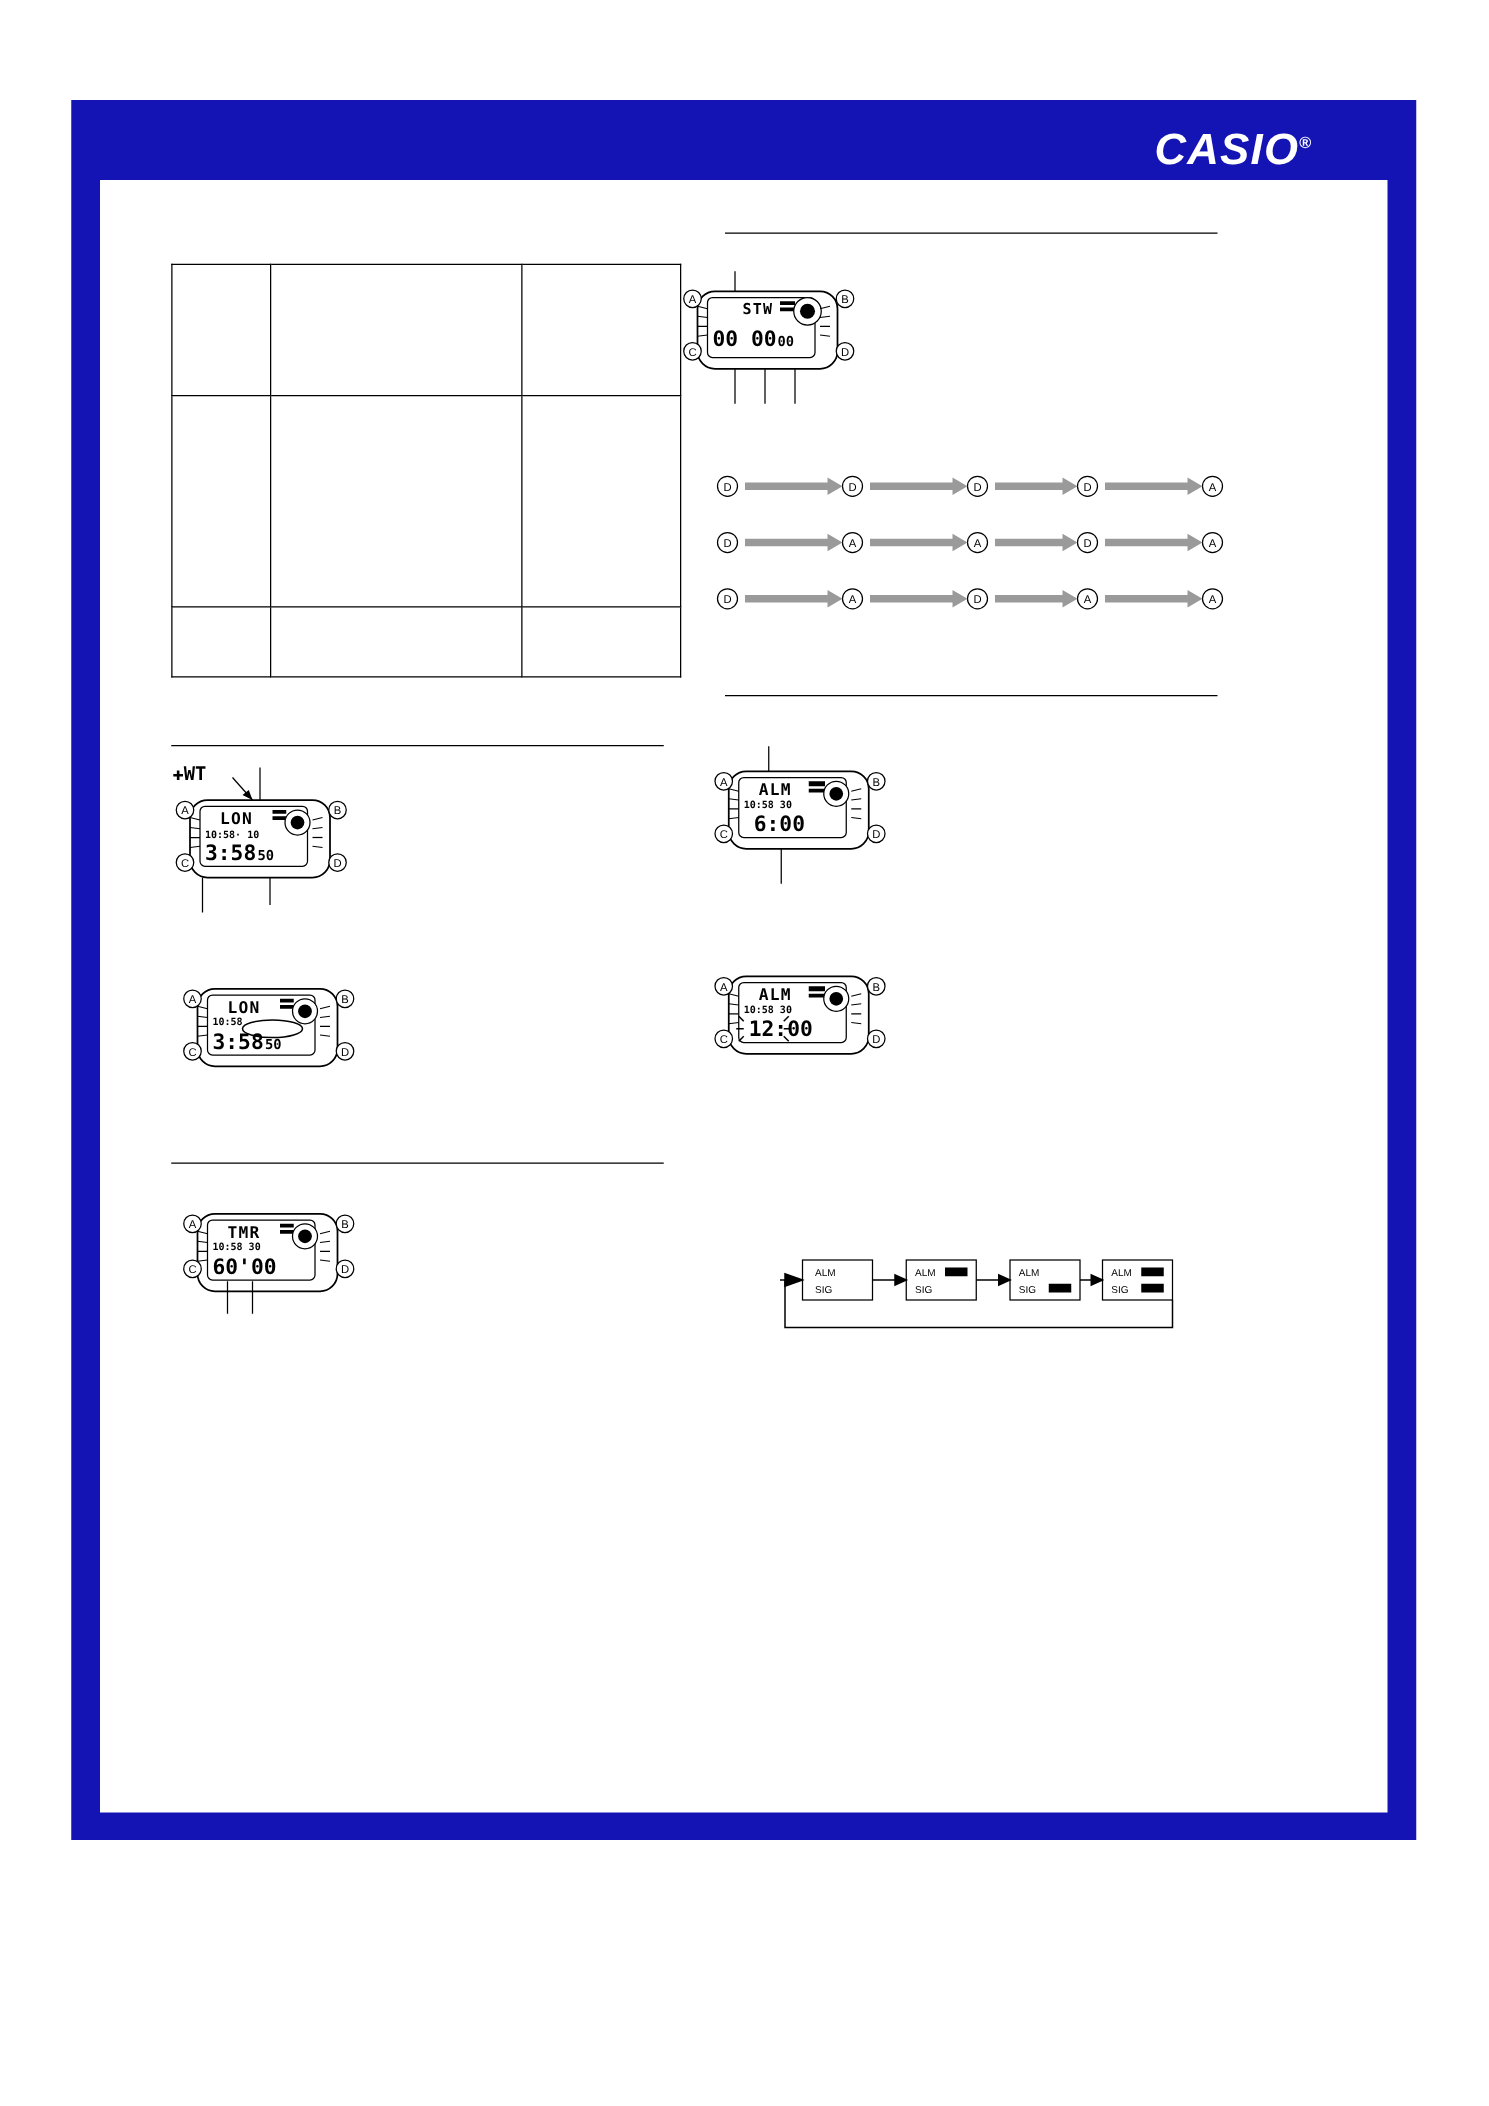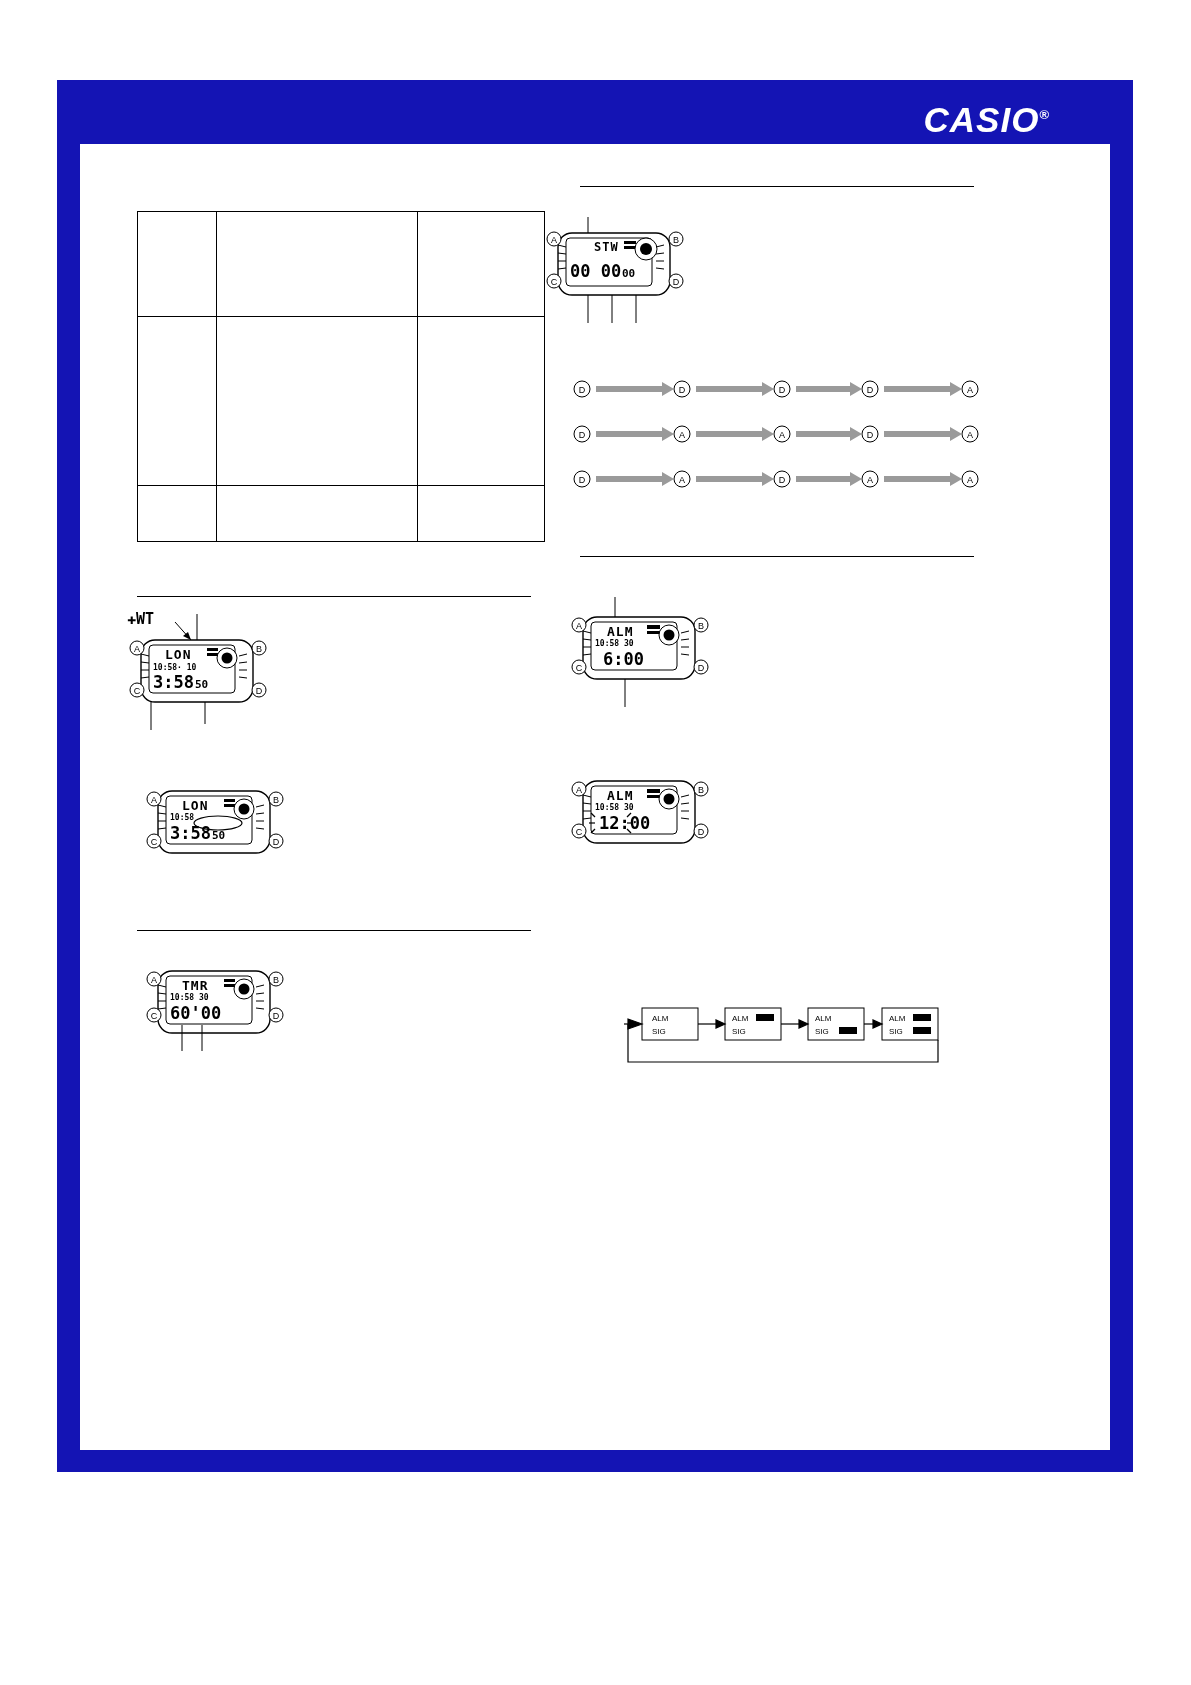--- a/index.html
+++ b/index.html
@@ -233,21 +233,21 @@
       </g>
       <g fill="#9a9a9a">
         <polygon points="26,11 92,11 92,7 104,14 92,21 92,17 26,17"></polygon>
         <polygon points="126,11 192,11 192,7 204,14 192,21 192,17 126,17"></polygon>
         <polygon points="226,11 280,11 280,7 292,14 280,21 280,17 226,17"></polygon>
         <polygon points="314,11 380,11 380,7 392,14 380,21 380,17 314,17"></polygon>
       </g>
     </svg>
   </div>
 
-  <div class="watch" style="left:115px; top:600px;">
+  <div class="watch" style="left:126px; top:600px;">
     <svg width="190" height="140" viewBox="0 0 190 140">
 
       <text x="12" y="24" font-family="DejaVu Sans Mono, monospace" font-size="15" font-weight="bold">✚WT</text>
       <path d="M82 14 L82 46" stroke="#000" stroke-width="1"></path>
       <path d="M60 22 L76 40" stroke="#000" stroke-width="1"></path>
       <polygon points="76,40 68,36 73,32" fill="#000"></polygon>
 
       <line x1="36" y1="102" x2="36" y2="130" stroke="#000" stroke-width="1"></line>
       <line x1="90" y1="100" x2="90" y2="124" stroke="#000" stroke-width="1"></line>
 

